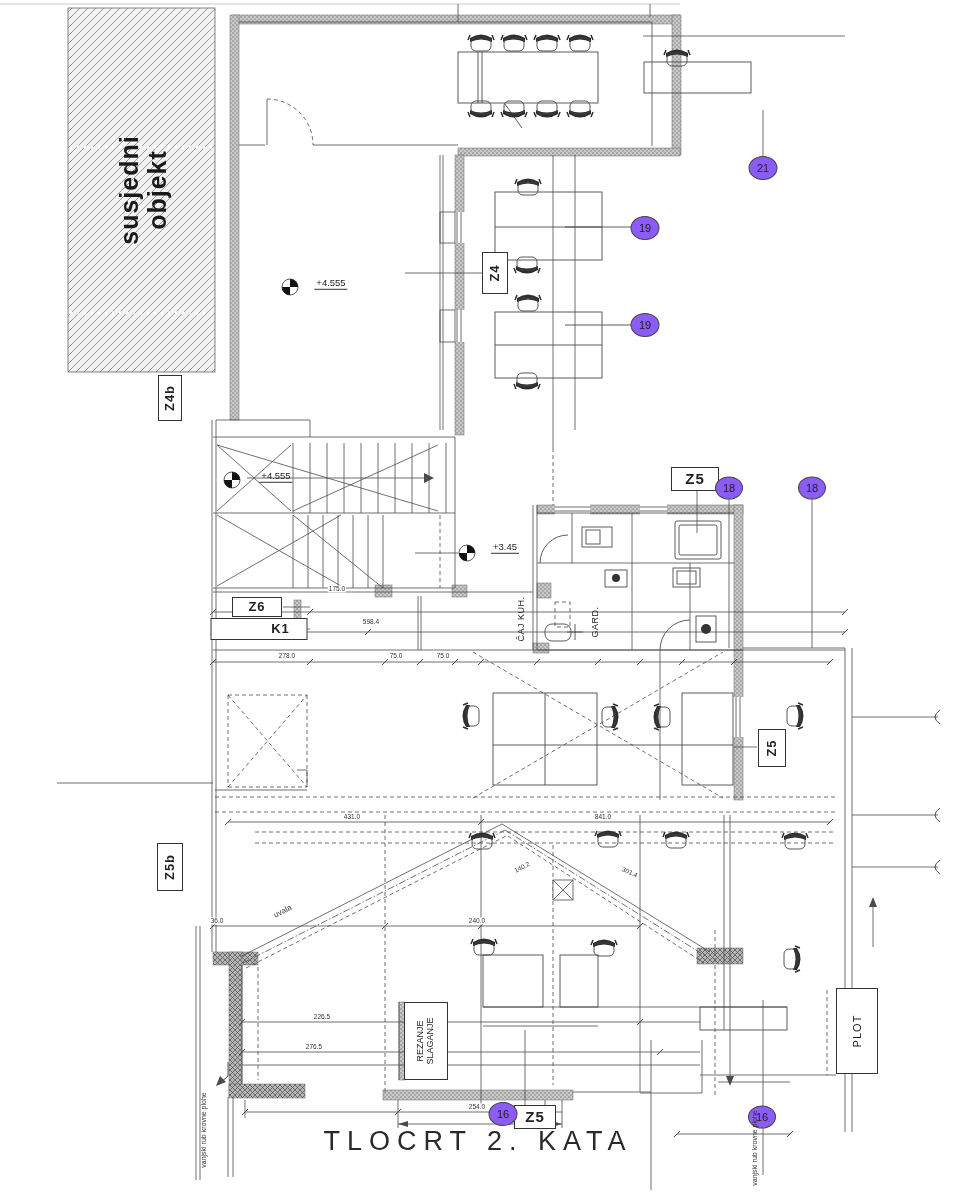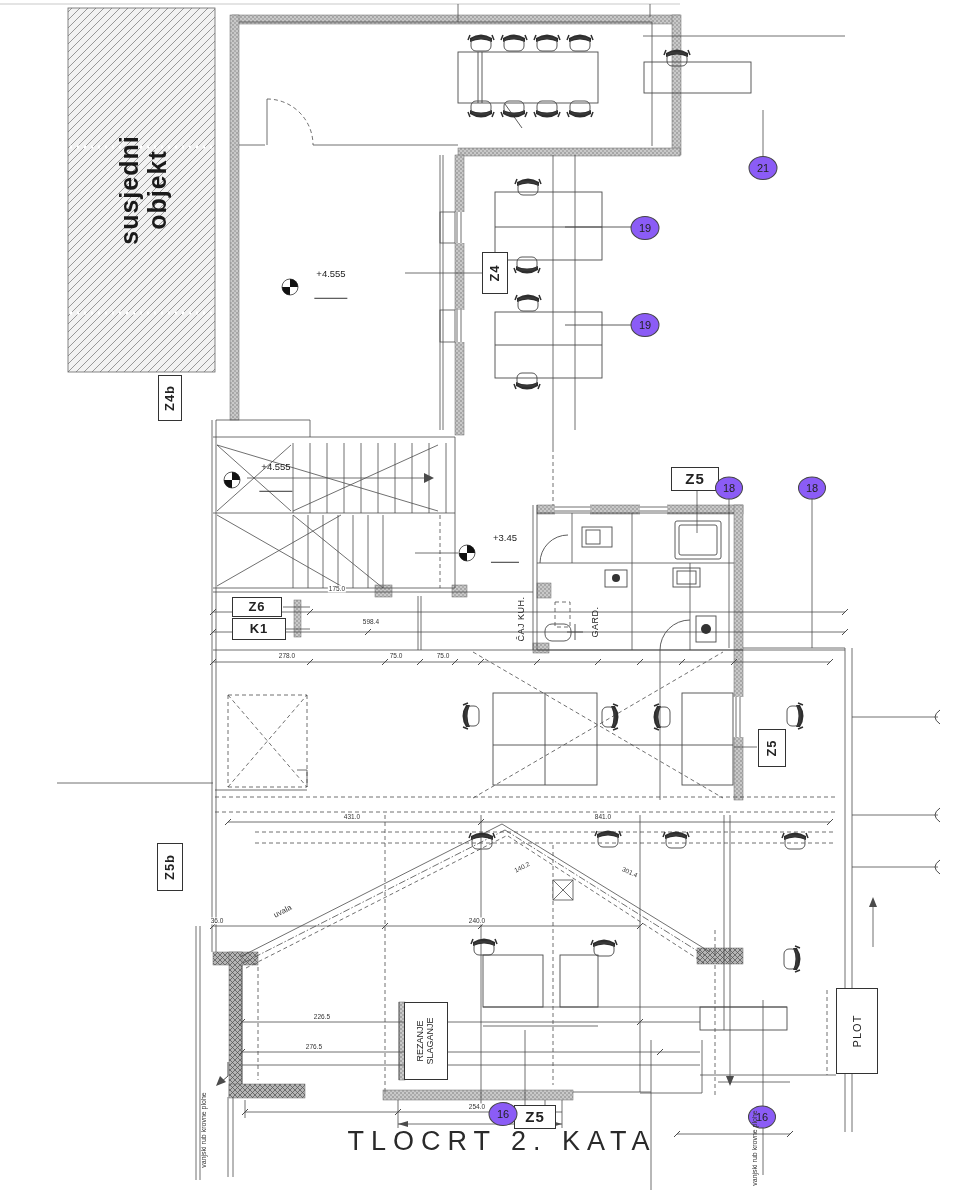--- a/index.html
+++ b/index.html
@@ -7,21 +7,21 @@
          font-family:"Liberation Sans", sans-serif;color:#222;}
   svg{position:absolute;left:0;top:0;}
   .lbl{position:absolute;transform:translate(-50%,-50%);white-space:nowrap;
        font-size:10px;color:#222;line-height:1.1;text-align:center;}
   .rot90{transform:translate(-50%,-50%) rotate(-90deg);}
   .box{border:1px solid #333;background:#fff;display:flex;align-items:center;
        justify-content:center;font-size:13px;font-weight:600;letter-spacing:1px;}
   .circ{border:1.2px solid #444;border-radius:50%;background:#8b5cf6;display:flex;
         align-items:center;justify-content:center;font-size:11px;}
   .dim{font-size:6.5px;color:#333;background:#fff;padding:0 1px;}
-  .elev{font-size:9.5px;border-bottom:1px solid #333;padding:0 2px 19px 2px;background:transparent;}
+  .elev{font-size:9.5px;border-bottom:1px solid #333;padding:0 2px 1px 2px;background:transparent;}
   .tiny{font-size:7px;color:#333;}
   .neighbor{font-size:25px;font-weight:600;color:#1a1a1a;letter-spacing:1px;}
   .room{font-size:9px;color:#222;letter-spacing:0.5px;}
   .title{font-size:27px;letter-spacing:7px;color:#2a2a2a;}
 </style>
 </head>
 <body>
 
 <div class="sheet">
 
@@ -242,21 +242,21 @@
   <div class="lbl elev" style="left:331px;top:284px;">+4.555</div>
   <div class="lbl elev" style="left:276px;top:477px;">+4.555</div>
   <div class="lbl elev" style="left:505px;top:548px;">+3.45</div>
 
   <div class="lbl box rot90" style="left:495px;top:273px;width:40px;height:24px;">Z4</div>
   <div class="lbl box rot90" style="left:170px;top:398px;width:44px;height:22px;">Z4b</div>
   <div class="lbl box" style="left:695px;top:479px;width:46px;height:22px;font-size:15px;">Z5</div>
   <div class="lbl box rot90" style="left:772px;top:748px;width:36px;height:26px;">Z5</div>
   <div class="lbl box rot90" style="left:170px;top:867px;width:46px;height:24px;">Z5b</div>
   <div class="lbl box" style="left:257px;top:607px;width:48px;height:18px;">Z6</div>
-  <div class="lbl box" style="left:259px;top:629px;width:52px;height:20px;">K1</div>
+  <div class="lbl box" style="left:259px;top:629px;width:52px;height:20px;padding-left:43px;">K1</div>
   <div class="lbl box" style="left:535px;top:1117px;width:40px;height:22px;font-size:15px;">Z5</div>
 
   <div class="lbl room rot90" style="left:522px;top:619px;">ČAJ KUH.</div>
   <div class="lbl room rot90" style="left:596px;top:622px;">GARD.</div>
 
   <div class="lbl box rot90" style="left:426px;top:1041px;width:76px;height:42px;font-weight:400;font-size:9px;letter-spacing:0;">
     <div>
       <div>REZANJE</div>
       <div>SLAGANJE</div>
     </div>
@@ -283,14 +283,14 @@
   <div class="lbl dim" style="left:352px;top:817px;">431.0</div>
   <div class="lbl dim" style="left:603px;top:817px;">841.0</div>
   <div class="lbl dim" style="left:522px;top:867px;transform:translate(-50%,-50%) rotate(-27deg);">140.2</div>
   <div class="lbl dim" style="left:630px;top:872px;transform:translate(-50%,-50%) rotate(25deg);">301.4</div>
   <div class="lbl dim" style="left:477px;top:921px;">240.0</div>
   <div class="lbl dim" style="left:217px;top:921px;">36.0</div>
   <div class="lbl dim" style="left:322px;top:1017px;">226.5</div>
   <div class="lbl dim" style="left:314px;top:1047px;">276.5</div>
   <div class="lbl dim" style="left:477px;top:1107px;">254.0</div>
 
-  <div class="lbl title" style="left:478px;top:1142px;margin-left:24px;">TLOCRT 2. KATA</div>
+  <div class="lbl title" style="left:478px;top:1142px;">TLOCRT 2. KATA</div>
 </div>
 
 </body></html>

